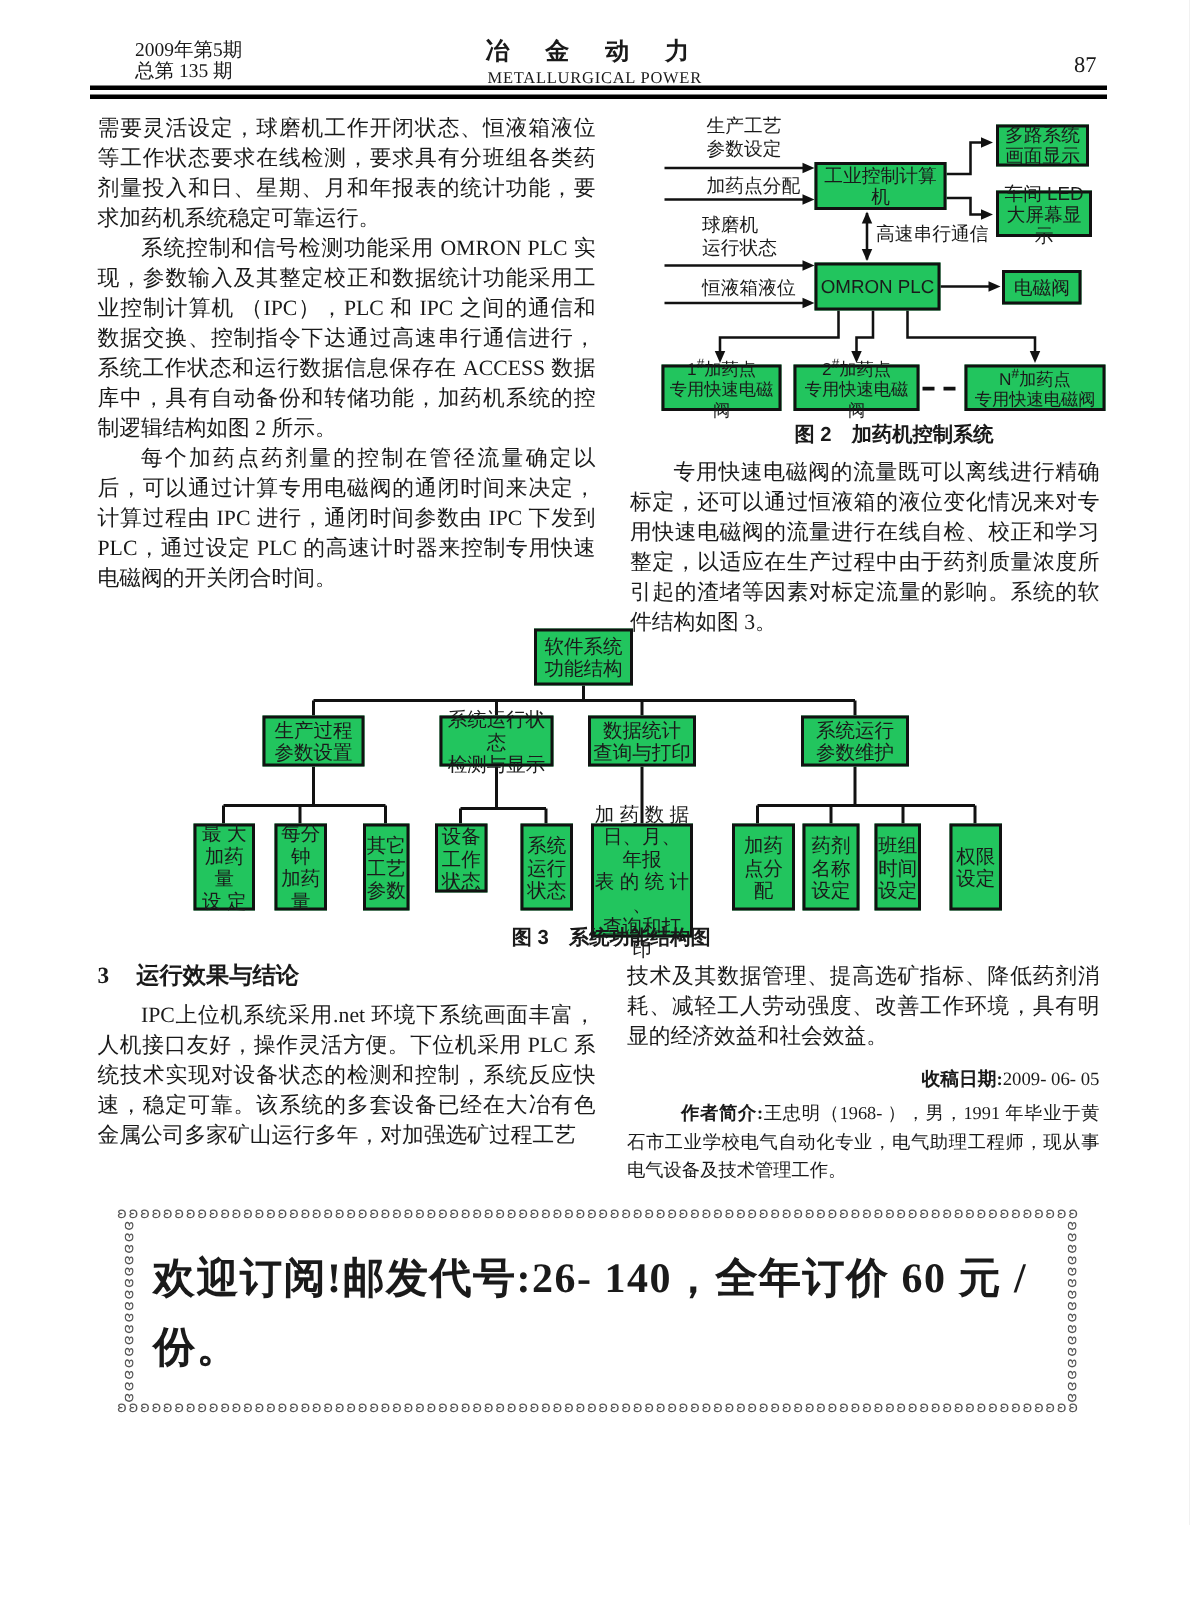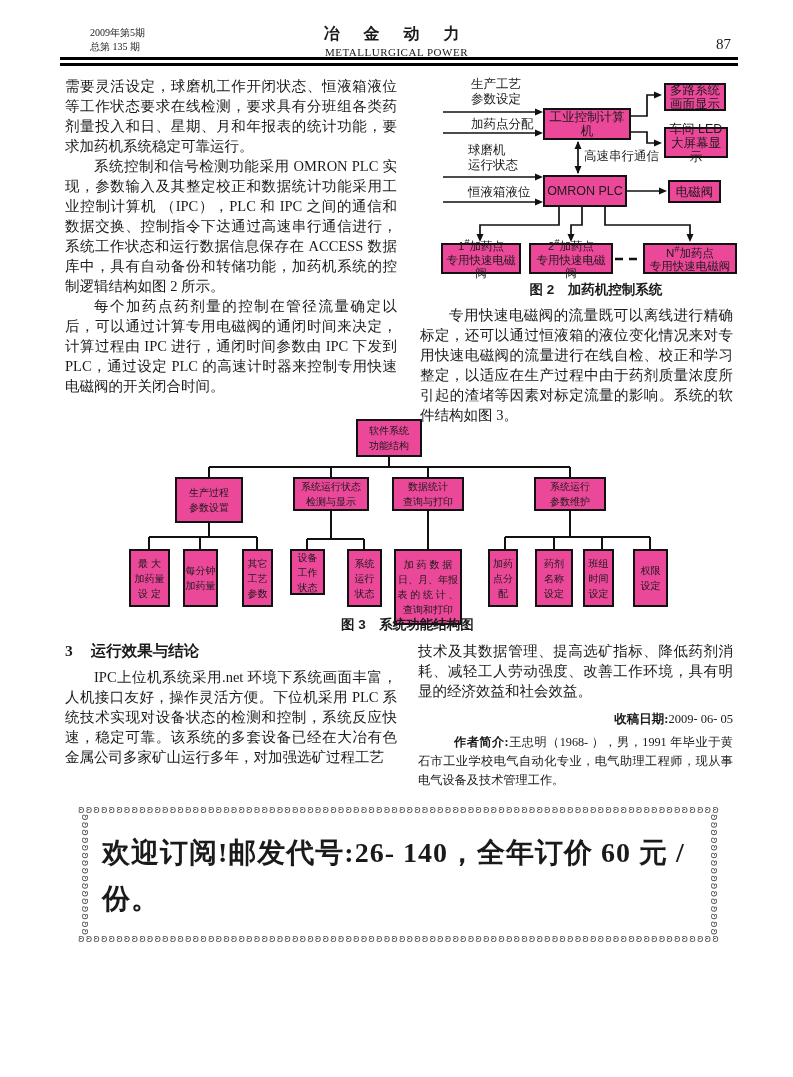--- a/index.html
+++ b/index.html
@@ -1,48 +1,48 @@
 <!DOCTYPE html>
 <html><head>
 <meta charset="utf-8">
 <style>
   * { margin:0; padding:0; box-sizing:border-box; }
   html,body { background:#e8e8e8; }
   .page { position:relative; width:793px; height:1077px; margin:0 auto; background:#ffffff;
           font-family:"Liberation Serif","DejaVu Serif",serif; color:#1a1a1a; overflow:hidden; }
 
   
-  .hdr-left { position:absolute; left:90px; top:26px; font-size:10px; line-height:14px; }
+  .hdr-left { position:absolute; left:90px; top:26px; font-size:13px; line-height:14px; }
   .hdr-center { position:absolute; left:0; right:0; top:24px; text-align:center; }
   .hdr-center .cn { font-size:16px; letter-spacing:10px; font-weight:bold; }
   .hdr-center .en { font-size:11px; letter-spacing:.5px; margin-top:1px; }
   .hdr-page { position:absolute; right:62px; top:36px; font-size:15px; }
   .rule { position:absolute; left:60px; width:678px; height:3px; background:#000; }
 
   
   .col { position:absolute; font-size:14.5px; line-height:20px; text-align:justify; }
   .col p { text-indent:2em; }
   .col p.noindent { text-indent:0; }
   #lcol { left:65px; top:76px; width:332px; }
   #rcol-text { left:420px; top:305px; width:313px; }
 
   
   #fig2 { position:absolute; left:425px; top:75px; width:310px; height:230px; font-family:"Liberation Sans","DejaVu Sans",sans-serif;margin-left:16px; }
   #fig2 svg, #fig3 svg { position:absolute; left:0; top:0; }
   .fbox { position:absolute; border:2px solid #111; display:flex; flex-direction:column;
           align-items:center; justify-content:center; text-align:center;
-          font-size:12.5px; line-height:14px; background:#ec4899; }
+          font-size:12.5px; line-height:14px; background:#22c55e; }
   .flabel { position:absolute; font-size:12.5px; line-height:15px; }
   .fig-cap { position:absolute; left:0; right:0; text-align:center; font-weight:bold; font-size:13.5px; }
   .smallbox { font-size:11.5px; line-height:13.5px; }
   sup.hash { font-size:9px; }
 
   
   #fig3 { position:absolute; left:65px; top:418px; width:665px; height:218px; font-family:"Liberation Sans","DejaVu Sans",sans-serif; }
-  #fig3 .fbox { font-size:10px; line-height:15px; }
+  #fig3 .fbox { font-size:13px; line-height:15px; }
 
   
   #sec3 { left:65px; top:641px; width:332px; }
   #sec3 h3 { font-size:15.5px; font-weight:bold; margin-bottom:6px; text-indent:0; }
   #sec3 h3 .num { margin-right:18px; }
   #rcol-bottom { left:418px; top:641px; width:315px; }
   .received { text-align:right; font-size:12.5px; margin-top:8px; }
   .received b, .bio b { font-weight:bold;padding-left:36px; }
   .bio { font-size:12.2px; line-height:19px; margin-top:4px; text-align:justify; }
 
@@ -180,21 +180,21 @@
           <path d="M537,119 V131"></path>
           <path d="M585,119 V131"></path>
       </g>
     </svg>
 
     <div class="fbox" style="left:291px;top:1px;width:66px;height:38px">
       <div>软件系统</div>
       <div>功能结构</div>
     </div>
 
-    <div class="fbox" style="left:110px;top:59px;width:68px;height:46px">
+    <div class="fbox" style="left:110px;top:59px;width:68px;height:34px">
       <div>生产过程</div>
       <div>参数设置</div>
     </div>
     <div class="fbox" style="left:228px;top:59px;width:76px;height:34px">
       <div>系统运行状态</div>
       <div>检测与显示</div>
     </div>
     <div class="fbox" style="left:327px;top:59px;width:72px;height:34px">
       <div>数据统计</div>
       <div>查询与打印</div>
@@ -227,21 +227,21 @@
       <div>系统</div>
       <div>运行</div>
       <div>状态</div>
     </div>
     <div class="fbox" style="left:329px;top:131px;width:68px;height:76px">
       <div>加 药 数 据</div>
       <div>日、月、年报</div>
       <div>表 的 统 计 、</div>
       <div>查询和打印</div>
     </div>
-    <div class="fbox" style="left:423px;top:131px;width:30px;height:58px">
+    <div class="fbox" style="left:423px;top:131px;width:42px;height:58px">
       <div>加药</div>
       <div>点分</div>
       <div>配</div>
     </div>
     <div class="fbox" style="left:470px;top:131px;width:38px;height:58px">
       <div>药剂</div>
       <div>名称</div>
       <div>设定</div>
     </div>
     <div class="fbox" style="left:518px;top:131px;width:31px;height:58px">

